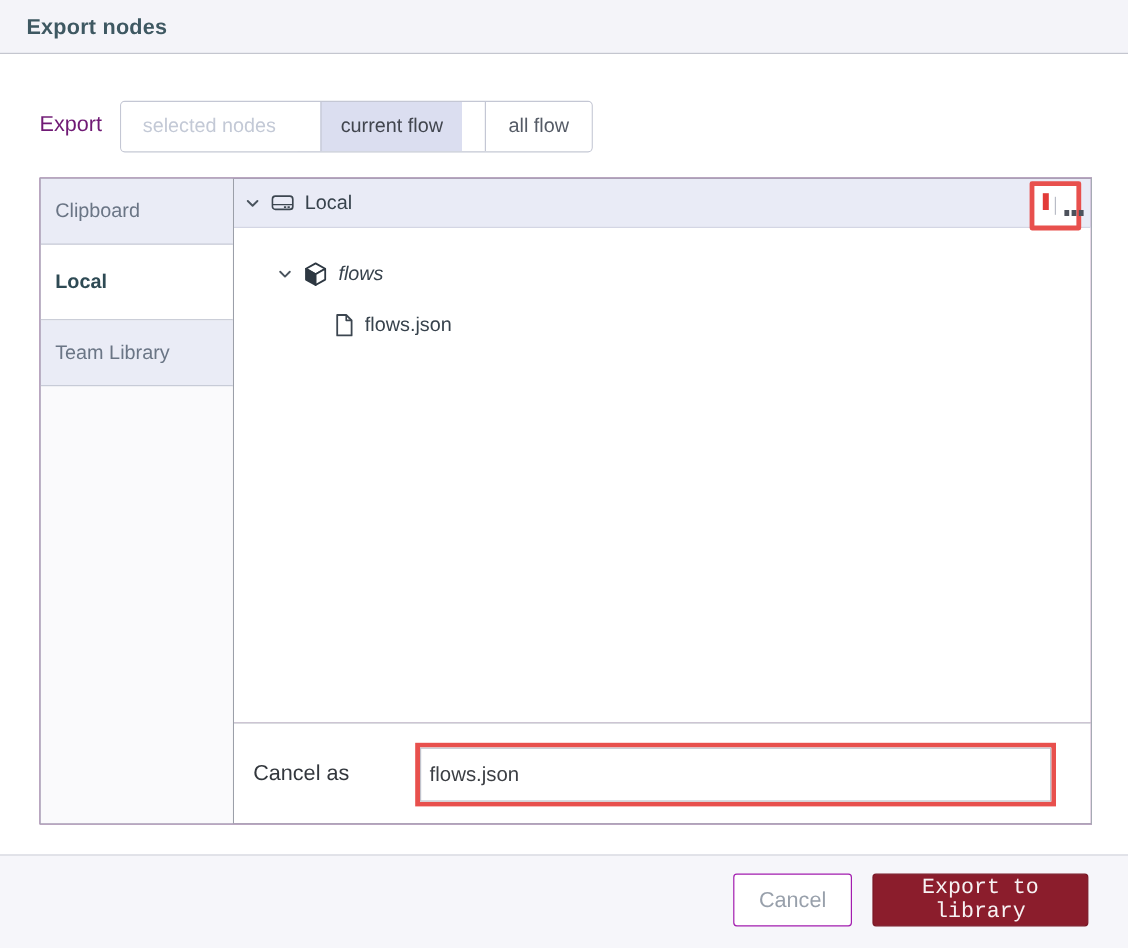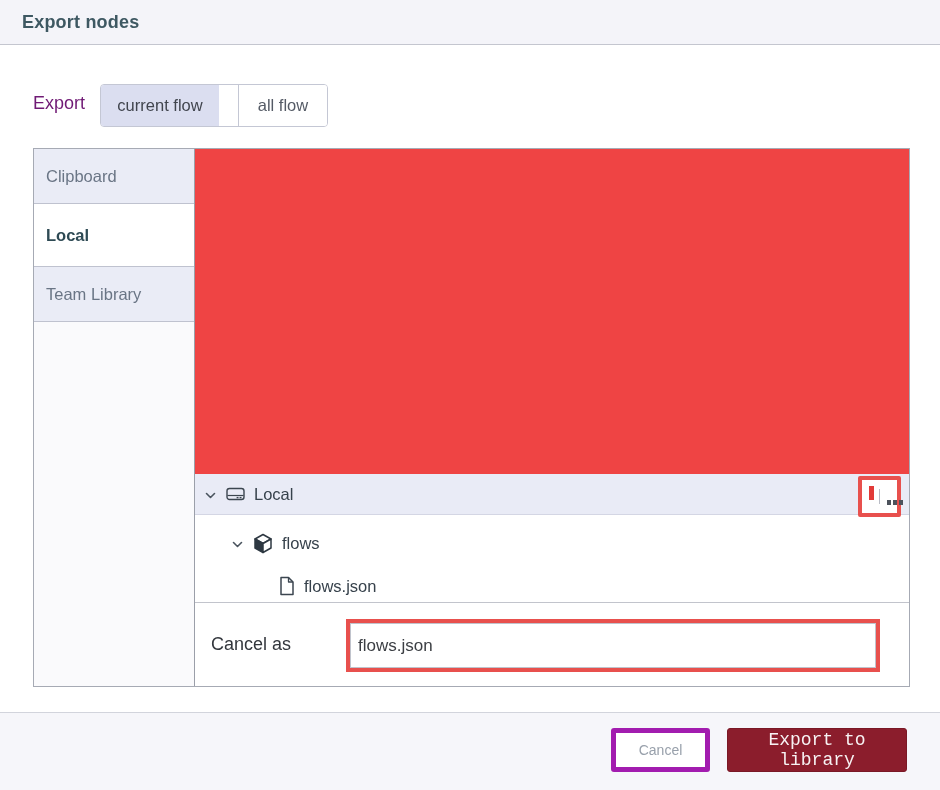--- a/index.html
+++ b/index.html
@@ -30,21 +30,21 @@
   .seg + .seg { border-left: 1px solid #c4c7d4; margin-left: 19px; }
   .seg.disabled { color: #c3c9d6; }
   .seg.selected { background: #dbdef0; color: #41454e; }
   .seg-1 { width: 147px; }
   .seg-2 { width: 118px; }
   .seg-3 { width: 89px; }
 
   
   .panel {
     position: absolute; left: 33px; top: 148px; width: 877px; height: 539px;
-    border: 1px solid #a6aab4; background: #ef4444; display: flex; align-items: flex-end;
+    border: 1px solid #a6aab4; background: #701a75; display: flex;
   }
   .sidebar {
     width: 161px; height: 100%; border-right: 1px solid #9b9fa9;
     background: #fafafc; display: flex; flex-direction: column;
   }
   .side-tab {
     height: 55px; display: flex; align-items: center; padding-left: 12px;
     background: #eaecf6; border-bottom: 1px solid #bfc2cf;
     font-size: 16.5px; color: #6a7585; cursor: pointer;
   }
@@ -56,21 +56,21 @@
   .tree-header {
     position: relative; height: 41px; background: #e9ebf6; border-bottom: 1px solid #d4d6e4;
     display: flex; align-items: center; padding-left: 9px;
   }
   .tree-row { display: flex; align-items: center; }
   .tree-label { font-size: 16.5px; color: #37424c; margin-left: 9px; }
   .chev { width: 13px; height: 13px; flex: 0 0 auto; }
   .tree-ico { margin-left: 9px; flex: 0 0 auto; display: flex; align-items: center; }
 
   .tree-body { flex: 1; background: #fff; }
-  .row-flows { margin-top: 12px; padding-left: 36px; height: 32px; }
+  .row-flows { margin-top: 22px; padding-left: 36px; height: 32px; font-style: italic; }
   .row-file { margin-top: 11px; padding-left: 84px; height: 32px; }
 
   
   .menu-btn {
     position: absolute; right: 8px; top: 2px; width: 43px; height: 41px;
     background: #fff; border: 4px solid #e8504d; border-radius: 2px; cursor: pointer;
     padding: 0;
   }
   .menu-inner { position: relative; width: 100%; height: 100%; background: #fff; border-left: 1px solid #b9bcc6; }
   .dots { position: absolute; left: 7px; top: 11px; display: flex; gap: 2px; }
@@ -93,42 +93,43 @@
     font-family: "Liberation Sans", sans-serif;
   }
 
   
   .dlg-footer {
     position: absolute; left: 0; top: 712px; width: 940px; height: 78px;
     background: #f6f6fa; border-top: 1px solid #d2d4dc;
   }
   .btn-cancel {
     position: absolute; left: 611px; top: 15px; width: 99px; height: 44px;
-    background: #fff; border: 5px solid #a21caf; border-radius: 3px;
-    font-size: 14px; color: #98a0ab; cursor: pointer;
+    background: #fff; border: 1px solid #a21caf; border-radius: 3px;
+    font-size: 18px; color: #98a0ab; cursor: pointer;
     font-family: "Liberation Sans", sans-serif;
   }
   .btn-confirm {
     position: absolute; left: 727px; top: 15px; width: 180px; height: 44px;
     background: #8b1d2c; border: 1px solid #7a1826; border-radius: 3px;
     font-size: 18px; color: #f7f2f3; cursor: pointer;
     font-family: Liberation Mono, monospace;
   }
 </style>
 </head>
 <body>
 
 <div class="stage">
 
   <div class="dlg-header">
     <span class="dlg-title">Export nodes</span>
   </div>
 
   <span class="scope-label">Export</span>
   <div class="btn-group">
+    <button class="seg seg-1 disabled">selected nodes</button>
     <button class="seg seg-2 selected">current flow</button>
     <button class="seg seg-3">all flow</button>
   </div>
 
   <div class="panel">
 
     <div class="sidebar">
       <div class="side-tab">
         <span>Clipboard</span>
       </div>

